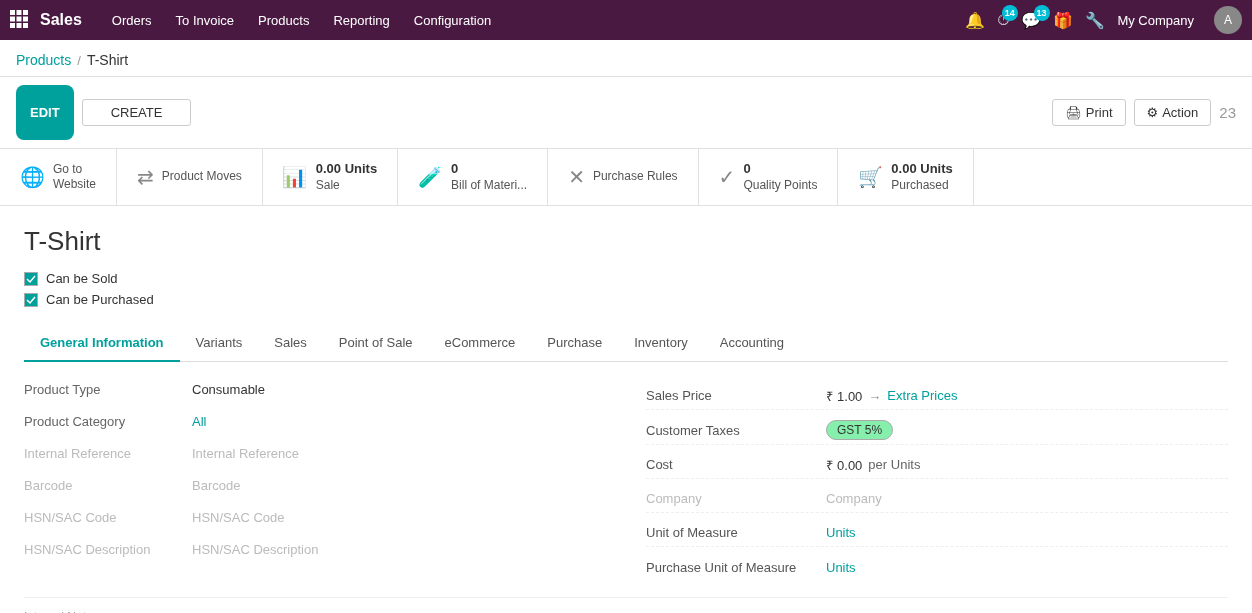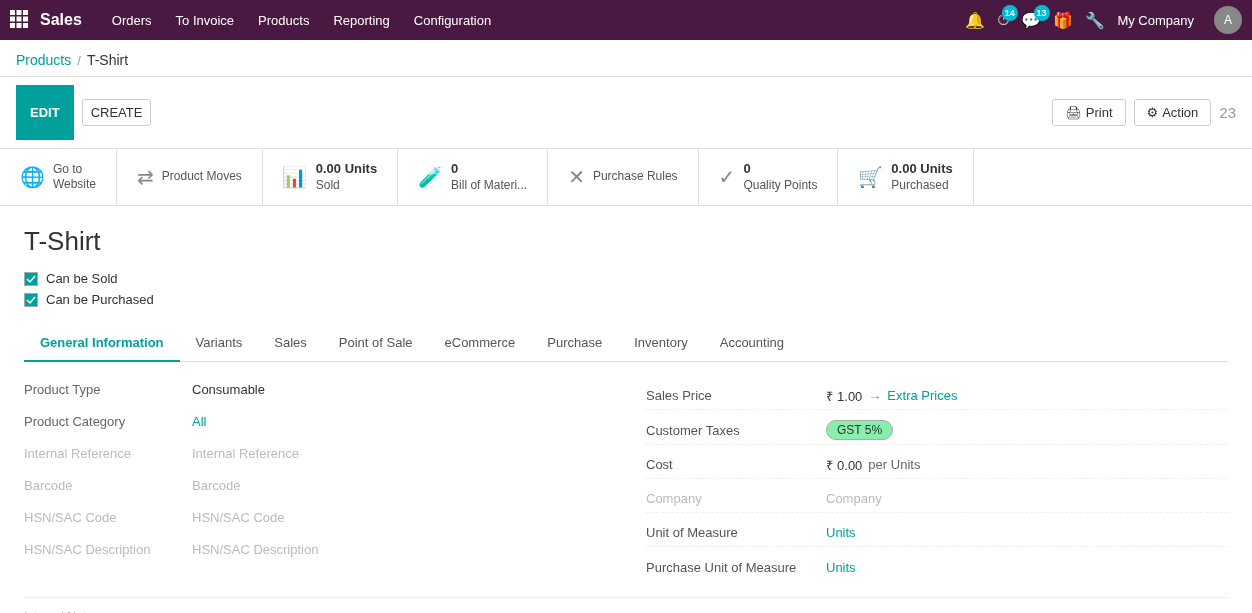--- a/index.html
+++ b/index.html
@@ -48,25 +48,25 @@
     .action-bar {
       background: #fff;
       padding: 8px 16px;
       display: flex;
       align-items: center;
       gap: 8px;
       border-bottom: 1px solid #e0e0e0;
     }
     .btn-edit {
       background: #00a09d; color: #fff; border: none;
-      padding: 20px 14px; border-radius: 0; cursor: pointer; font-size: 13px; font-weight: 600;
+      padding: 20px 14px; border-radius: 8px; cursor: pointer; font-size: 13px; font-weight: 600;
     }
     .btn-create {
       background: #fff; color: #333; border: 1px solid #ccc;
-      padding: 5px 8px; border-radius: 3px; cursor: pointer; font-size: 13px;
+      padding: 5px 28px; border-radius: 3px; cursor: pointer; font-size: 13px;
     }
     .action-spacer { flex: 1; }
     .btn-print, .btn-action {
       background: #fff; color: #333; border: 1px solid #ccc;
       padding: 5px 12px; border-radius: 3px; cursor: pointer; font-size: 13px; display: flex; align-items: center; gap: 4px;
     }
     .page-num { font-size: 15px; color: #999; }
 
     
     .smart-buttons {
@@ -223,21 +223,21 @@
   <div class="smart-btn">
     <span class="icon" style="color:#888;">⇄</span>
     <div class="label">
       <div>Product Moves</div>
     </div>
   </div>
   <div class="smart-btn">
     <span class="icon" style="color:#888;">📊</span>
     <div class="label">
       <div class="num">0.00 Units</div>
-      <div>Sold</div>
+      <div>Sale</div>
     </div>
   </div>
   <div class="smart-btn">
     <span class="icon" style="color:#888;">🧪</span>
     <div class="label">
       <div class="num">0</div>
       <div>Bill of Materi...</div>
     </div>
   </div>
   <div class="smart-btn">

